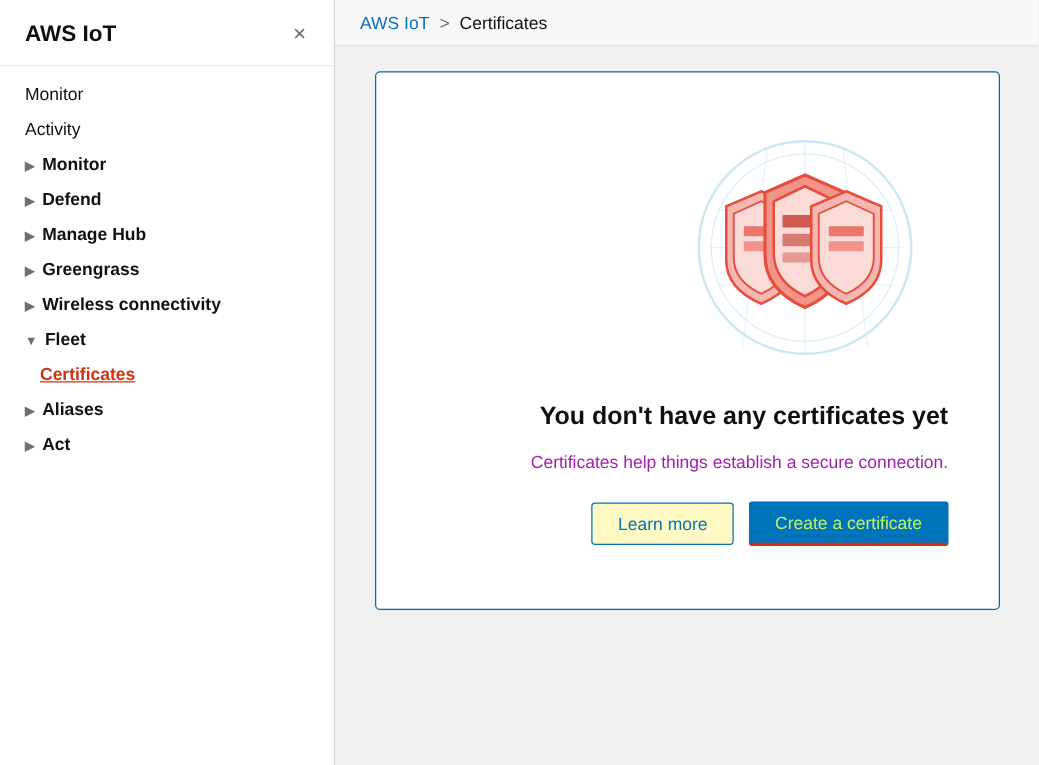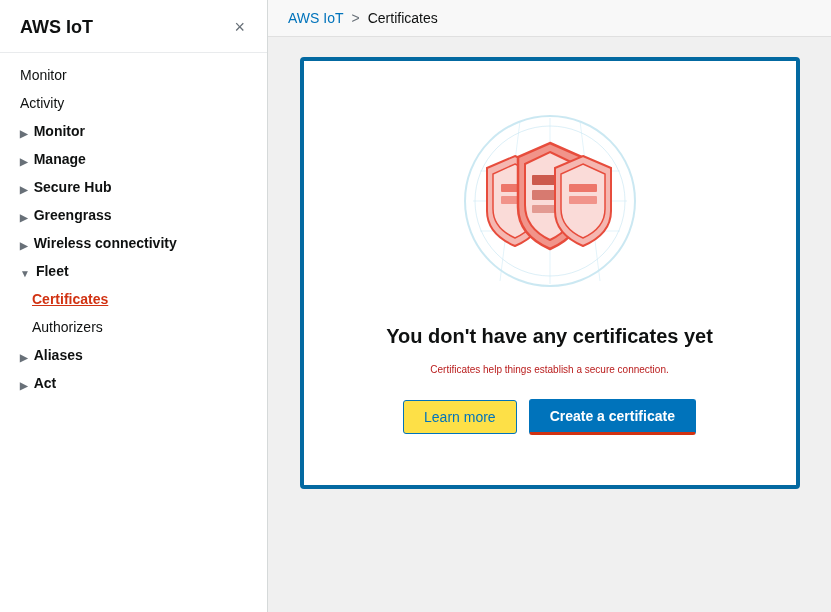--- a/index.html
+++ b/index.html
@@ -122,76 +122,76 @@
     .content-area {
       flex: 1;
       padding: 20px;
       display: flex;
       justify-content: center;
       align-items: flex-start;
     }
 
     .empty-state-card {
       background: #fff;
-      border: 4px solid #0369a1;
+      border: 1px solid #0369a1;
       border-radius: 4px;
       width: 500px;
       padding: 40px 40px 50px 40px;
       display: flex;
       flex-direction: column;
-      align-items: center;
+      align-items: flex-end;
       gap: 16px;
     }
 
     .empty-state-icon {
       width: 230px;
       height: 200px;
     }
 
     .empty-state-title {
       font-size: 20px;
       font-weight: 700;
       color: #0f1111;
       text-align: center;
       margin-top: 8px;
     }
 
     .empty-state-desc {
-      font-size: 10px;
-      color: #b91c1c;
+      font-size: 14px;
+      color: #a21caf;
       text-align: center;
       margin-bottom: 8px;
     }
 
     .empty-state-actions {
       display: flex;
       gap: 12px;
       align-items: center;
     }
 
     .btn-secondary {
-      background: #fde047;
+      background: #fef9c3;
       border: 1px solid #0073bb;
       color: #0073bb;
       padding: 8px 20px;
       border-radius: 3px;
       cursor: pointer;
       font-size: 14px;
       font-weight: 500;
     }
 
     .btn-primary {
       background: #0073bb;
       border: 1px solid #0073bb;
-      color: #ffffff;
+      color: #bef264;
       padding: 8px 20px;
       border-radius: 3px;
       cursor: pointer;
       font-size: 14px;
-      font-weight: 700;
+      font-weight: 400;
       border-bottom: 3px solid #d13212;
     }
 
     
     .sidebar::-webkit-scrollbar { width: 6px; }
     .sidebar::-webkit-scrollbar-thumb { background: #c0c0c0; border-radius: 3px; }
   </style>
 </head>
 <body>
 
@@ -210,26 +210,26 @@
       <span>Activity</span>
     </div>
 
     <div class="nav-item category">
       <span class="chevron">▶</span>
       <span>Monitor</span>
     </div>
 
     <div class="nav-item category">
       <span class="chevron">▶</span>
-      <span>Manage</span>
-    </div>
-
-    <div class="nav-item category">
-      <span class="chevron">▶</span>
-      <span>Secure Hub</span>
+      <span>Defend</span>
+    </div>
+
+    <div class="nav-item category">
+      <span class="chevron">▶</span>
+      <span>Manage Hub</span>
     </div>
 
     <div class="nav-item category">
       <span class="chevron">▶</span>
       <span>Greengrass</span>
     </div>
 
     <div class="nav-item category">
       <span class="chevron">▶</span>
       <span>Wireless connectivity</span>
@@ -240,23 +240,20 @@
       <span>Fleet</span>
     </div>
 
     <div class="nav-item sub active">
       <span>Certificates</span>
     </div>
 
 
 
 
-    <div class="nav-item sub">
-      <span>Authorizers</span>
-    </div>
 
     <div class="nav-item category">
       <span class="chevron">▶</span>
       <span>Aliases</span>
     </div>
 
     <div class="nav-item category">
       <span class="chevron">▶</span>
       <span>Act</span>
     </div>

